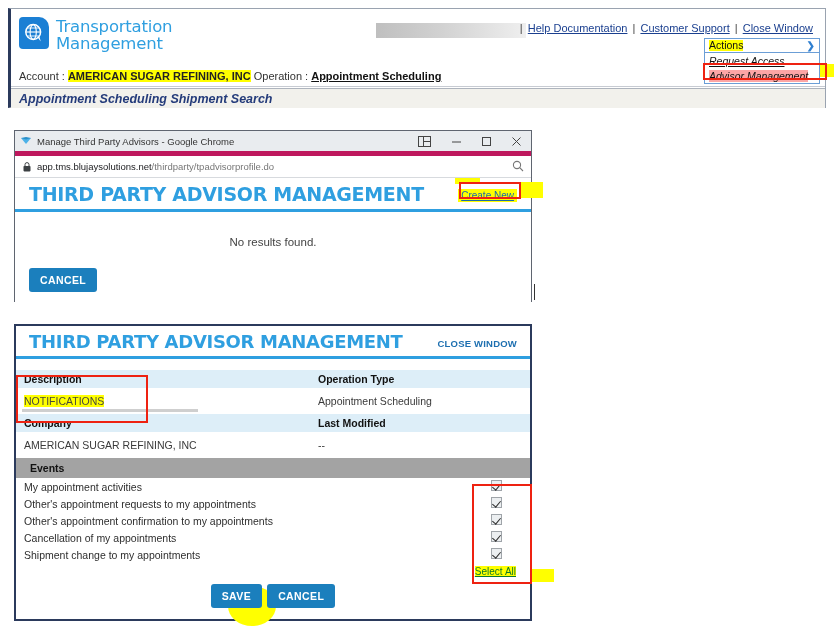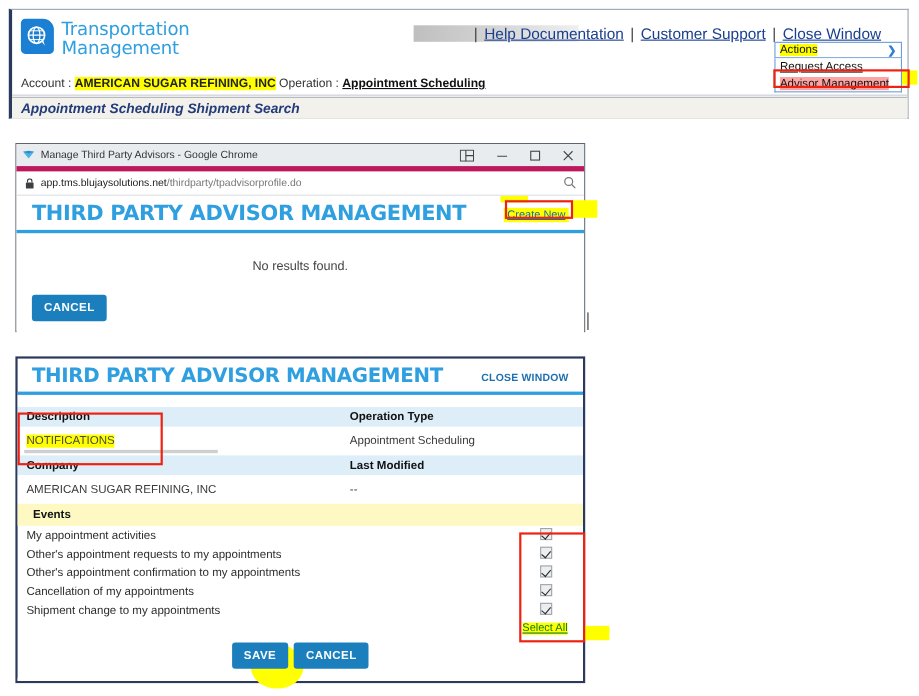--- a/index.html
+++ b/index.html
@@ -90,23 +90,23 @@
     position: absolute;
     left: 365px;
     top: 14px;
     width: 150px;
     height: 15px;
     background: linear-gradient(to right, #bfbfbf 0%, #d2d2d2 45%, #efefef 100%);
   }
 
   #top-links {
     position: absolute;
-    right: 24px;
+    right: 12px;
     top: 13px;
-    font-size: 14px;
+    font-size: 11px;
     color: #1a3f8f;
     white-space: nowrap;
   }
   #top-links a {
     color: #1a3f8f;
     text-decoration: underline;
     cursor: pointer;
   }
   #top-links .sep { color:#444; text-decoration:none; padding: 0 2px; }
 
@@ -146,21 +146,21 @@
   }
   .actions-item {
     height: 15px;
     display: flex;
     align-items: center;
     padding: 0 4px;
     box-sizing: border-box;
     font-size: 10.5px;
     color: #111;
   }
-  .actions-item span { text-decoration: underline; }
+  .actions-item span { text-decoration: underline; font-style: italic; }
   .actions-item.hl span { background:#fca5a5; text-decoration: none; }
 
   
   #account-line {
     position: absolute;
     left: 8px;
     top: 61px;
     font-size: 11px;
     color: #222;
     white-space: nowrap;
@@ -399,21 +399,21 @@
   }
   #desc-underline {
     position: absolute;
     left: -2px;
     top: 14px;
     width: 176px;
     height: 3px;
     background: #cfcfcf;
   }
   #events-hdr {
-    background: #fef9c3;
+    background: #a3a3a3;
     height: 20px;
     display: flex;
     align-items: center;
     font-weight: bold;
     font-size: 10.5px;
     color: #111;
     padding-left: 14px;
     box-sizing: border-box;
   }
   .event-row {

